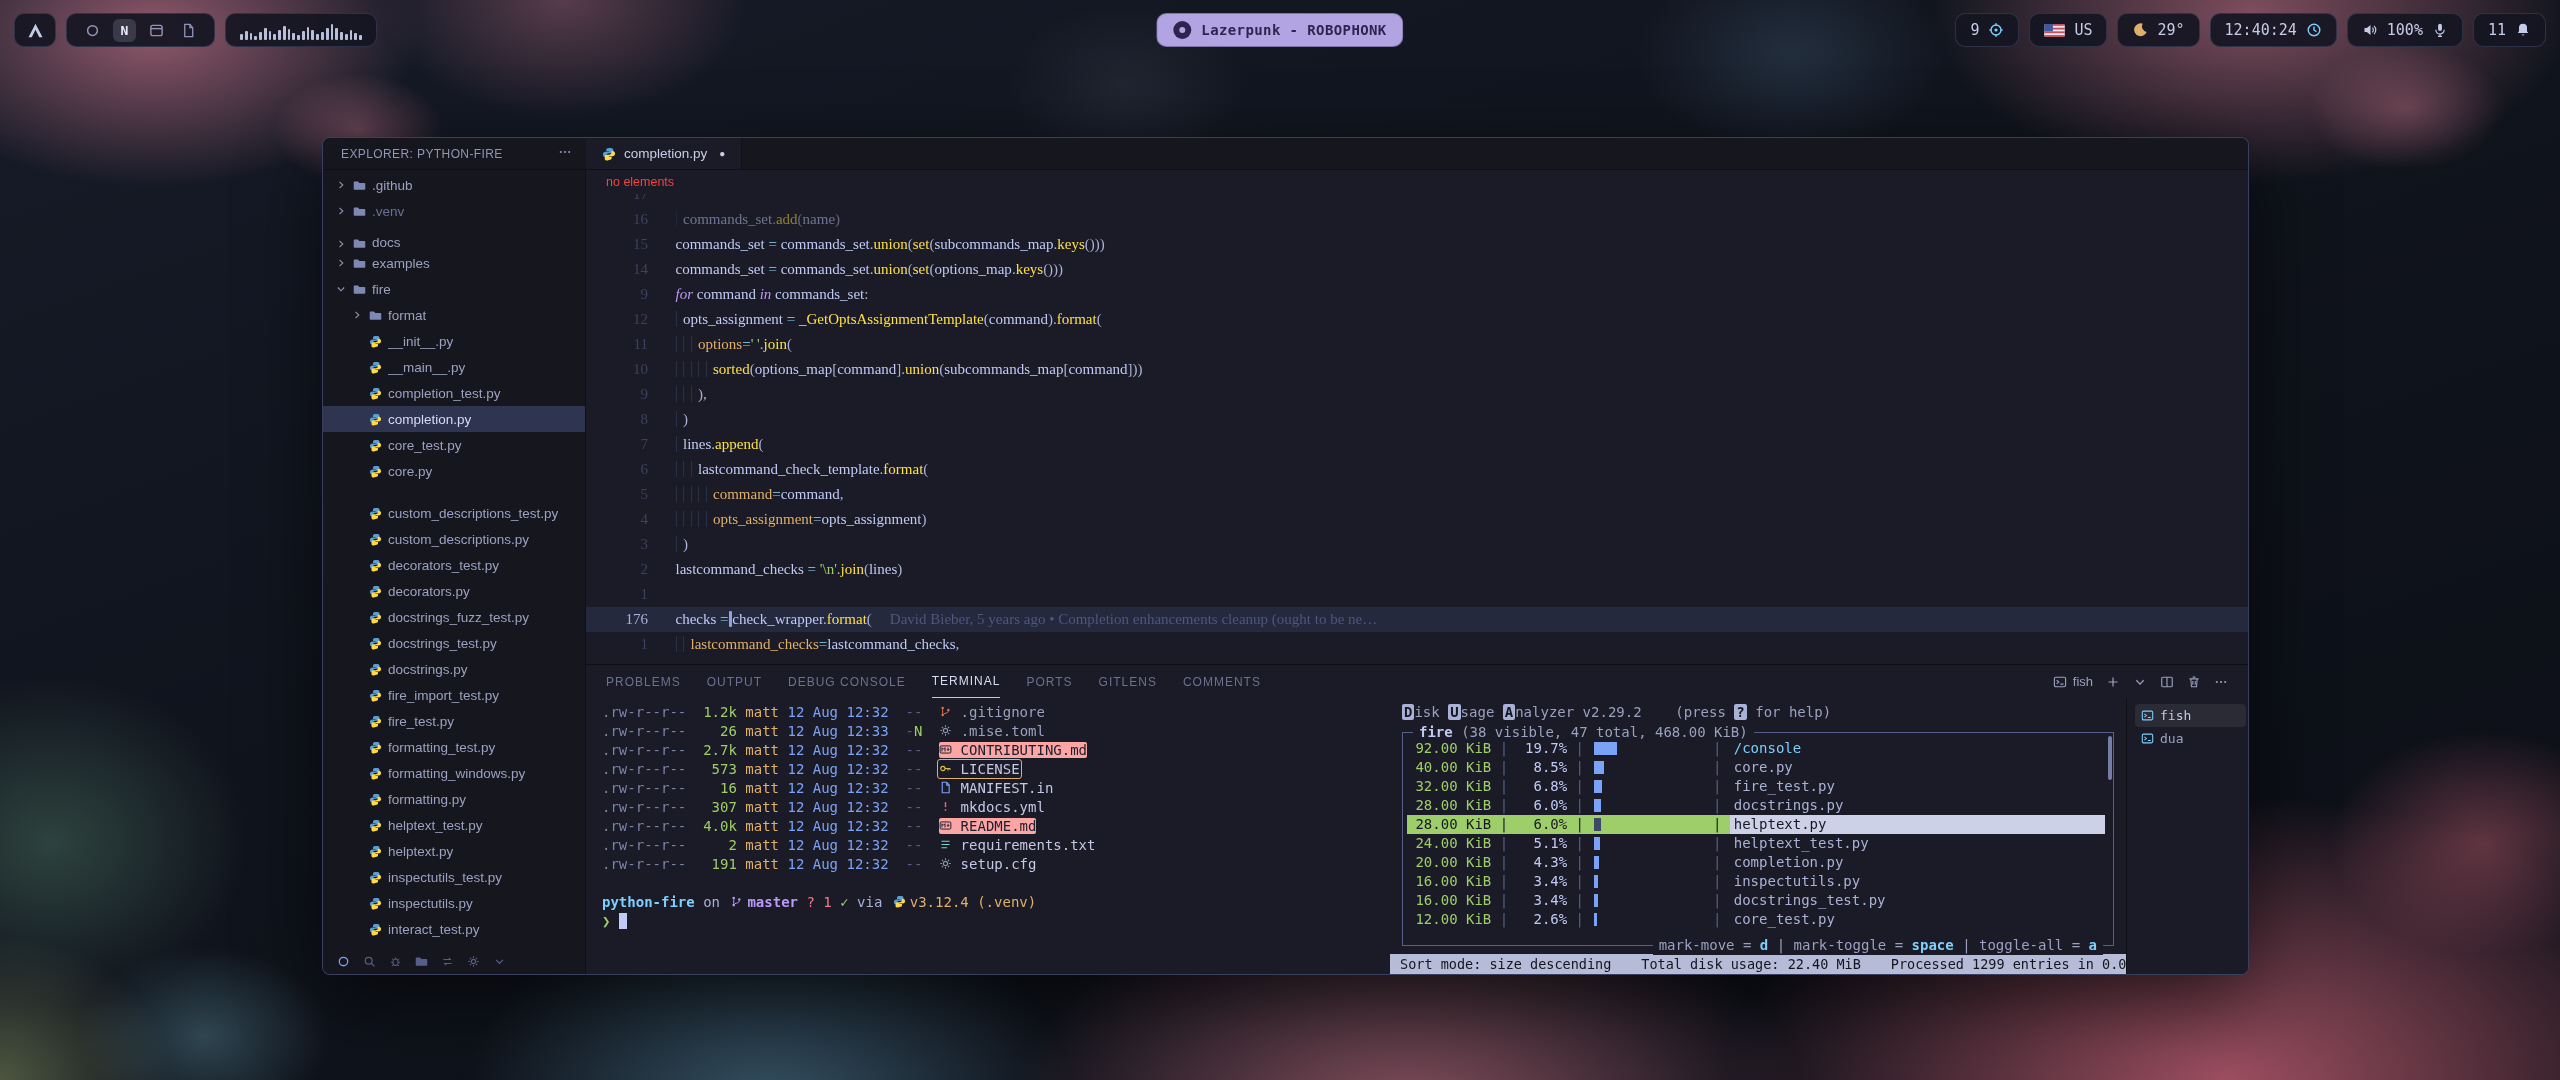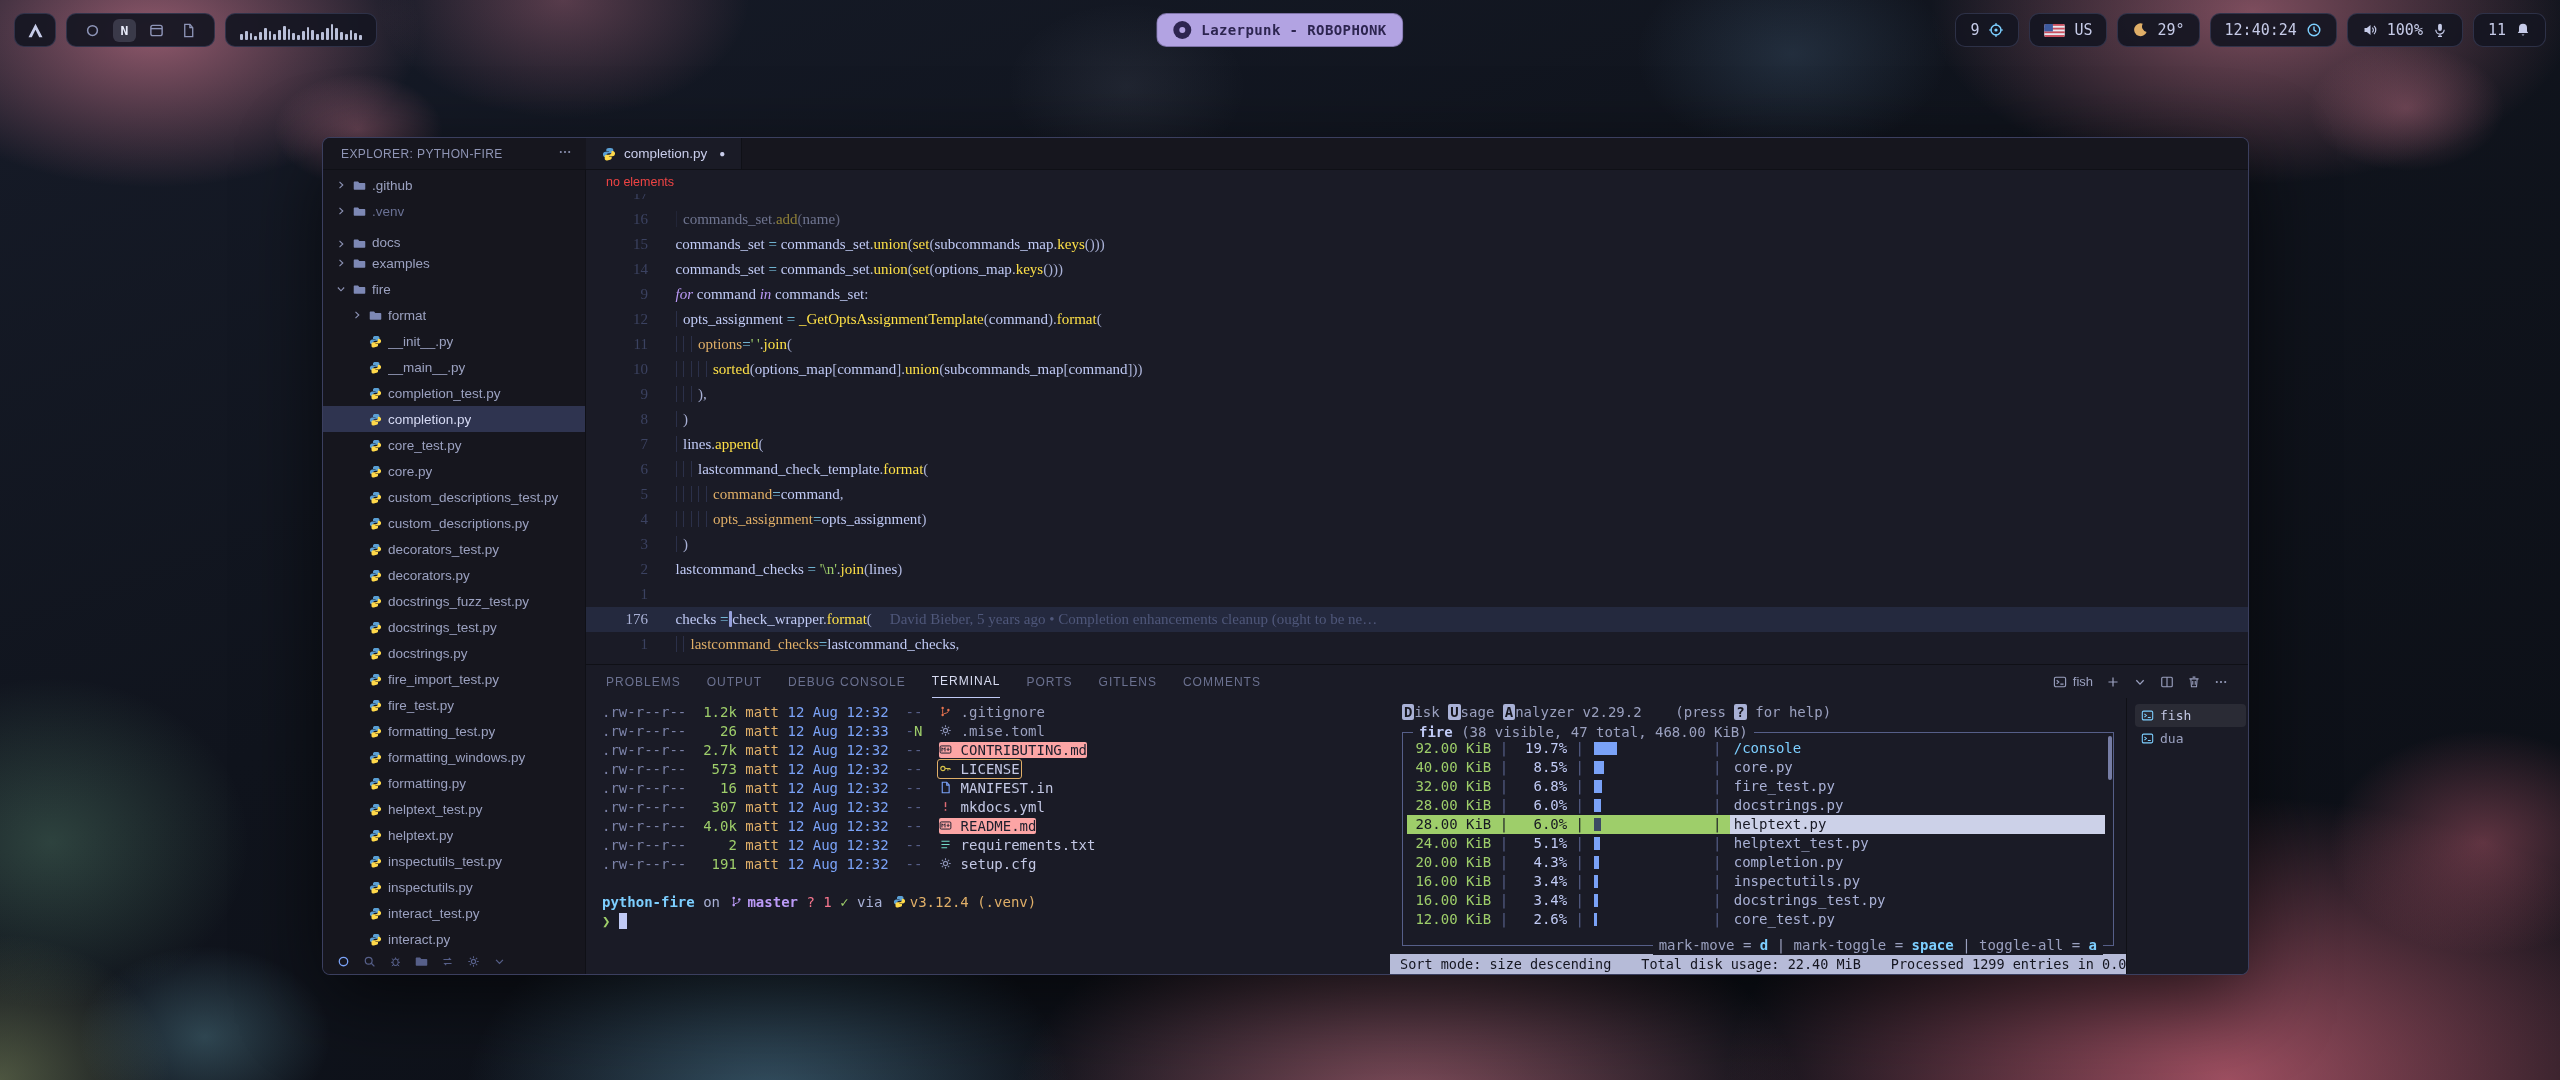--- a/index.html
+++ b/index.html
@@ -471,21 +471,21 @@
           <div class="trow-item" style="padding-left: 28px;">
             <span class="noch"></span>
             <span class="ic ">
               <svg viewBox="0 0 16 16">
                 <path fill="#5a9fd4" d="M7.9 1.2c-1.9 0-3 .8-3 2.1v1.5h3.2v.7H3.9c-1.6 0-2.8 1.2-2.8 3s1.2 3 2.8 3h1.2v-1.9c0-1.4 1.2-2.4 2.7-2.4h3c1.2 0 2.1-.9 2.1-2.1V3.3c0-1.3-1.1-2.1-3-2.1z"></path>
                 <path fill="#ffd94a" d="M8.1 14.8c1.9 0 3-.8 3-2.1v-1.5H7.9v-.7h4.2c1.6 0 2.8-1.2 2.8-3s-1.2-3-2.8-3h-1.2v1.9c0 1.4-1.2 2.4-2.7 2.4h-3c-1.2 0-2.1.9-2.1 2.1v2.5c0 1.3 1.1 2.1 3 2.1z"></path>
               </svg>
             </span>
             <span class="lbl">core.py</span>
           </div>
-          <div class="trow-item" style="padding-left: 28px;">
+          <div class="trow-item" style="padding-left: 28px; margin-top: 16px;">
             <span class="noch"></span>
             <span class="ic ">
               <svg viewBox="0 0 16 16">
                 <path fill="#5a9fd4" d="M7.9 1.2c-1.9 0-3 .8-3 2.1v1.5h3.2v.7H3.9c-1.6 0-2.8 1.2-2.8 3s1.2 3 2.8 3h1.2v-1.9c0-1.4 1.2-2.4 2.7-2.4h3c1.2 0 2.1-.9 2.1-2.1V3.3c0-1.3-1.1-2.1-3-2.1z"></path>
                 <path fill="#ffd94a" d="M8.1 14.8c1.9 0 3-.8 3-2.1v-1.5H7.9v-.7h4.2c1.6 0 2.8-1.2 2.8-3s-1.2-3-2.8-3h-1.2v1.9c0 1.4-1.2 2.4-2.7 2.4h-3c-1.2 0-2.1.9-2.1 2.1v2.5c0 1.3 1.1 2.1 3 2.1z"></path>
               </svg>
             </span>
             <span class="lbl">custom_descriptions_test.py</span>
           </div>
           <div class="trow-item" style="padding-left: 28px;">

